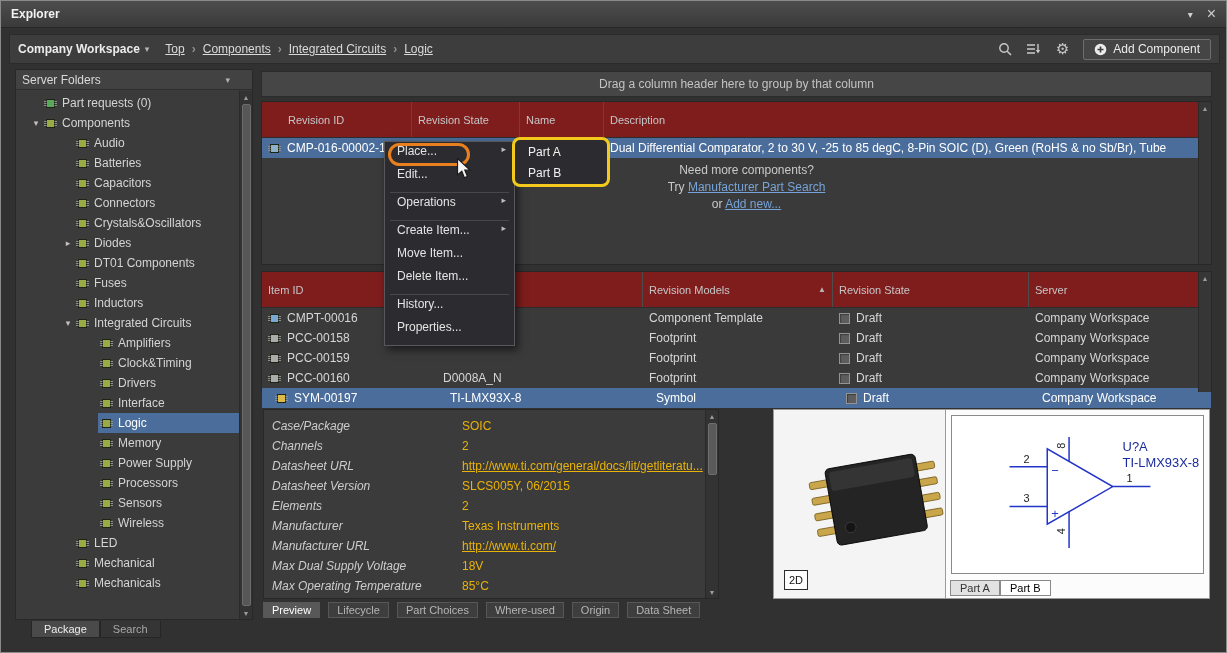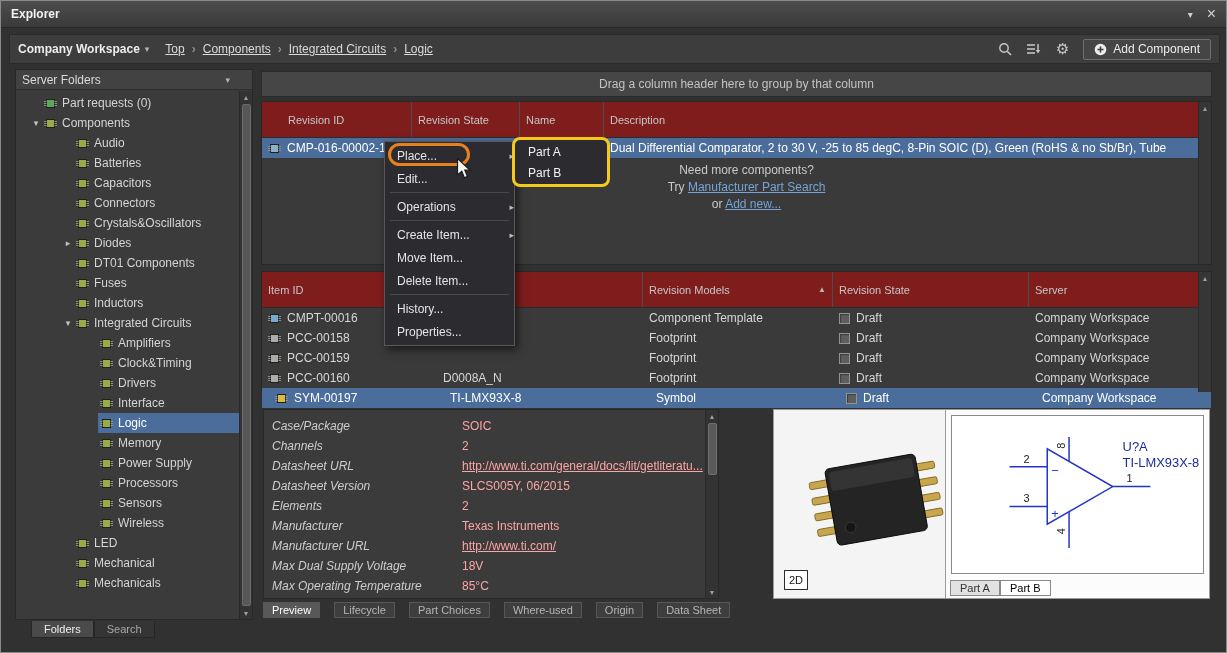--- a/index.html
+++ b/index.html
@@ -50,36 +50,36 @@
 .gicon{margin-right:6px;display:flex;align-items:center;}
 .checkbox{width:11px;height:11px;background:#5d5d5d;border:1px solid #939393;box-shadow:inset 1px 1px 1px #3e3e3e;margin-right:6px;flex:0 0 11px;}
 .sort-arrow{margin-left:auto;font-size:8px;color:#b5b5b5;}
 .needmore{position:absolute;left:377px;top:60px;width:215px;text-align:center;color:#c9c9c9;line-height:17px;}
 .link{color:#76a3d8;text-decoration:underline;cursor:pointer;}
 .vstrip{position:absolute;right:0;top:0;bottom:0;width:13px;background:#363636;border-left:1px solid #2a2a2a;display:flex;flex-direction:column;align-items:center;}
 .props{position:absolute;left:262px;top:408px;width:456px;height:190px;background:#3b3b3b;border:1px solid #282828;}
 .prop-list{position:absolute;left:0;top:6px;right:14px;bottom:0;overflow:hidden;}
 .prop-row{height:20px;display:flex;align-items:center;padding-left:8px;}
 .prop-key{width:190px;flex:0 0 190px;color:#cdcdcd;font-style:italic;}
-.prop-val{flex:1;color:#fca5a5;overflow:hidden;white-space:nowrap;text-overflow:ellipsis;}
+.prop-val{flex:1;color:#eab308;overflow:hidden;white-space:nowrap;text-overflow:ellipsis;}
 .pr-scroll{position:absolute;right:0;top:0;bottom:0;width:13px;background:#333;border-left:1px solid #2a2a2a;display:flex;flex-direction:column;align-items:center;}
 .pr-thumb{width:9px;height:52px;margin-top:1px;background:#5a5a5a;border:1px solid #6e6e6e;border-radius:2px;}
 .pr-spacer{flex:1;}
-.props-tabs{position:absolute;left:262px;top:601px;display:flex;gap:14px;}
+.props-tabs{position:absolute;left:262px;top:601px;display:flex;gap:8px;}
 .ptab{padding:1px 8px;font-size:11px;background:#3e3e3e;border:1px solid #575757;color:#b5b5b5;cursor:pointer;}
 .ptab.active{background:#585858;color:#fff;}
 .p2d{position:absolute;left:772px;top:408px;width:208px;height:190px;background:#f4f4f4;border:1px solid #9b9b9b;display:flex;align-items:center;justify-content:center;}
 .mode2d{position:absolute;left:10px;bottom:8px;width:24px;height:20px;background:#fff;border:1px solid #2c2c2c;color:#111;display:flex;align-items:center;justify-content:center;font-size:11px;cursor:pointer;}
 .psym{position:absolute;left:944px;top:408px;width:265px;height:190px;background:#fcfcfc;border:1px solid #9b9b9b;}
 .sym-frame{position:absolute;left:5px;top:5px;right:5px;bottom:24px;border:1px solid #8a8a8a;background:#fff;}
 .sym-tabs{position:absolute;left:4px;bottom:2px;display:flex;}
 .symtab{padding:1px 9px;font-size:11px;border:1px solid #8a8a8a;background:#e2e2e2;color:#333;cursor:pointer;}
 .symtab.active{background:#fff;color:#000;}
 .ctx{position:absolute;left:383px;top:140px;width:131px;background:#2c2c30;border:1px solid #58585c;box-shadow:3px 4px 8px rgba(0,0,0,.55);padding:2px 0;z-index:20;}
-.ctx-item{height:23px;display:flex;align-items:center;padding:0 0 0 12px;color:#e4e4e4;cursor:pointer;}
+.ctx-item{height:23px;display:flex;align-items:flex-start;padding:0 8px 0 12px;color:#e4e4e4;cursor:pointer;}
 .ctx-sub{margin-left:auto;font-size:9px;color:#bdbdbd;}
 .ctx-sep{height:1px;background:#48484c;margin:2px 5px;}
 .ring{position:absolute;left:387px;top:142px;width:82px;height:23px;border:3px solid #e8801f;border-radius:13px;z-index:22;pointer-events:none;}
 .ybox{position:absolute;left:511px;top:136px;width:98px;height:50px;border:3px solid #f3c91c;border-radius:8px;background:#2c2c30;z-index:21;display:flex;flex-direction:column;justify-content:center;}
 .ybox-item{height:21px;display:flex;align-items:center;padding-left:13px;color:#f2f2f2;cursor:pointer;}
 .cursor{position:absolute;left:455px;top:157px;z-index:23;pointer-events:none;}
 </style>
 </head>
 <body>
 
@@ -465,21 +465,21 @@
           </span>
         </div>
       </div>
     <div class="sb-scroll">
       <span class="sc-up">▲</span>
       <span class="sc-thumb"></span>
       <span class="sc-down">▼</span>
     </div>
   </div>
   <div class="sb-tabs">
-      <span class="stab active">Folders</span>
+      <span class="stab active">Package</span>
       <span class="stab">Search</span>
     </div>
 
   <div class="group-hint">
     <span>Drag a column header here to group by that column</span>
   </div>
 
   <div class="grid grid1">
     <div class="ghrow">
         <div class="gcell ghead pad26" style="width: 150px;">Revision ID</div>

